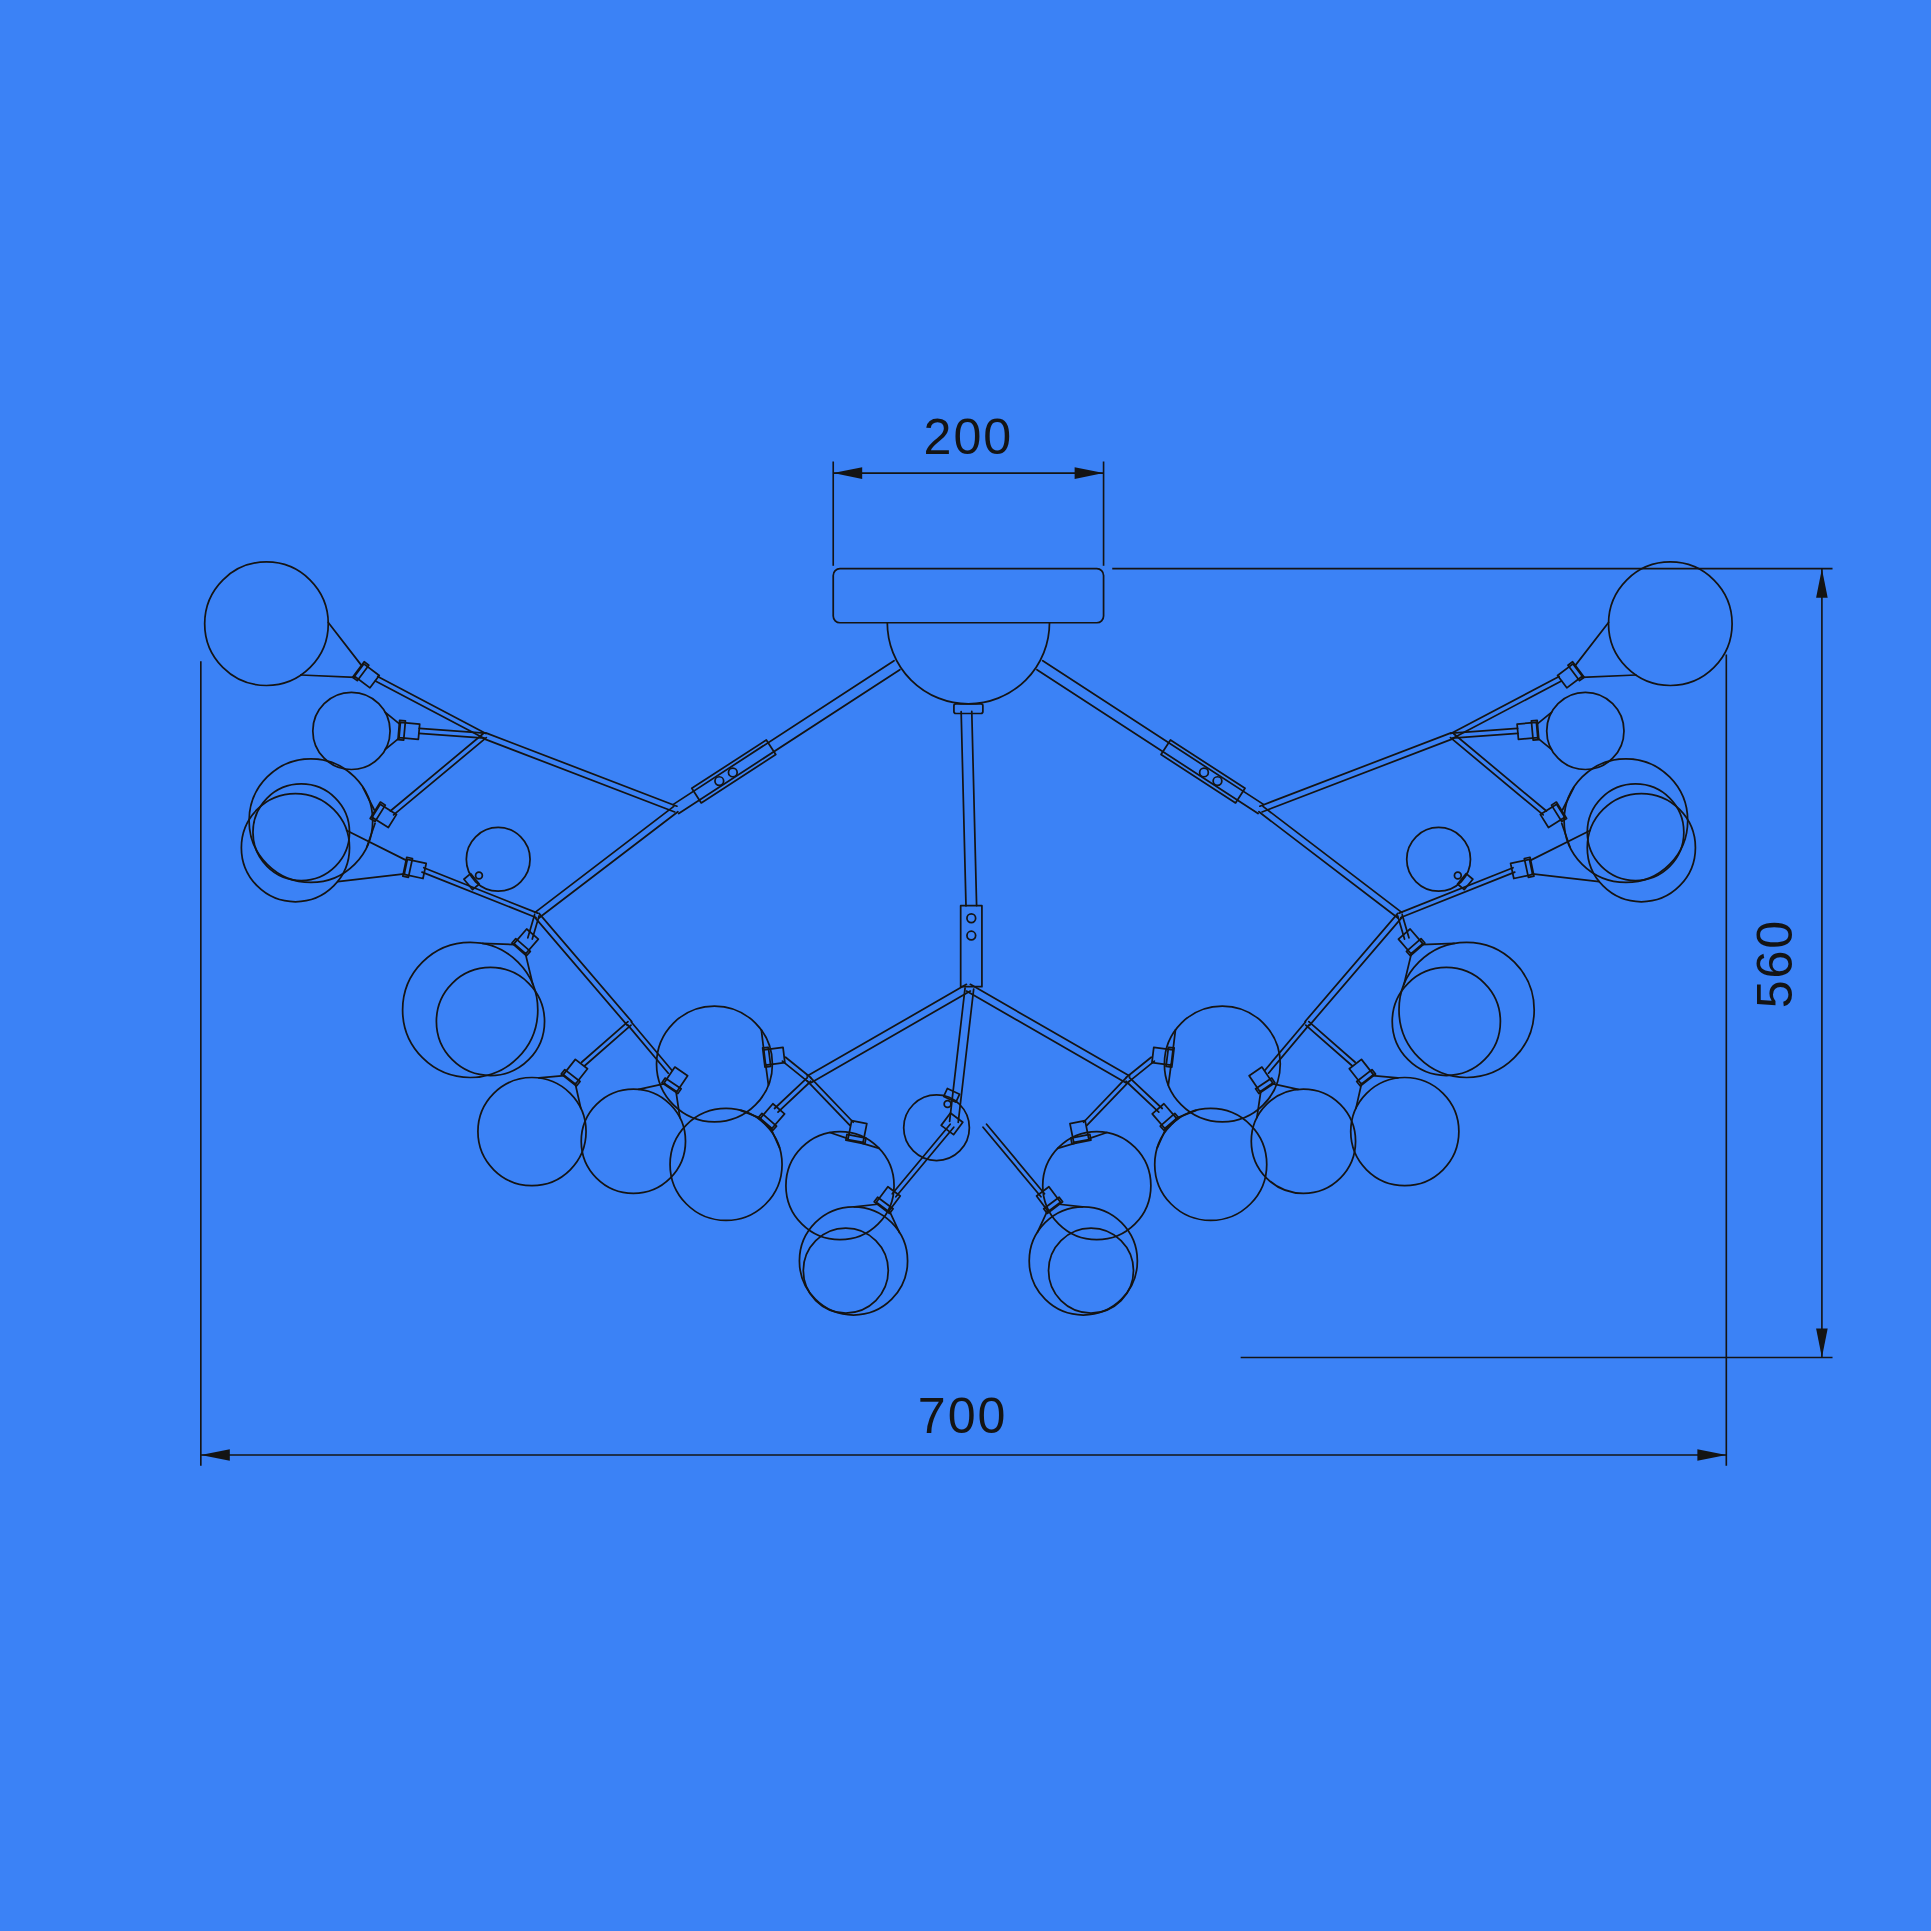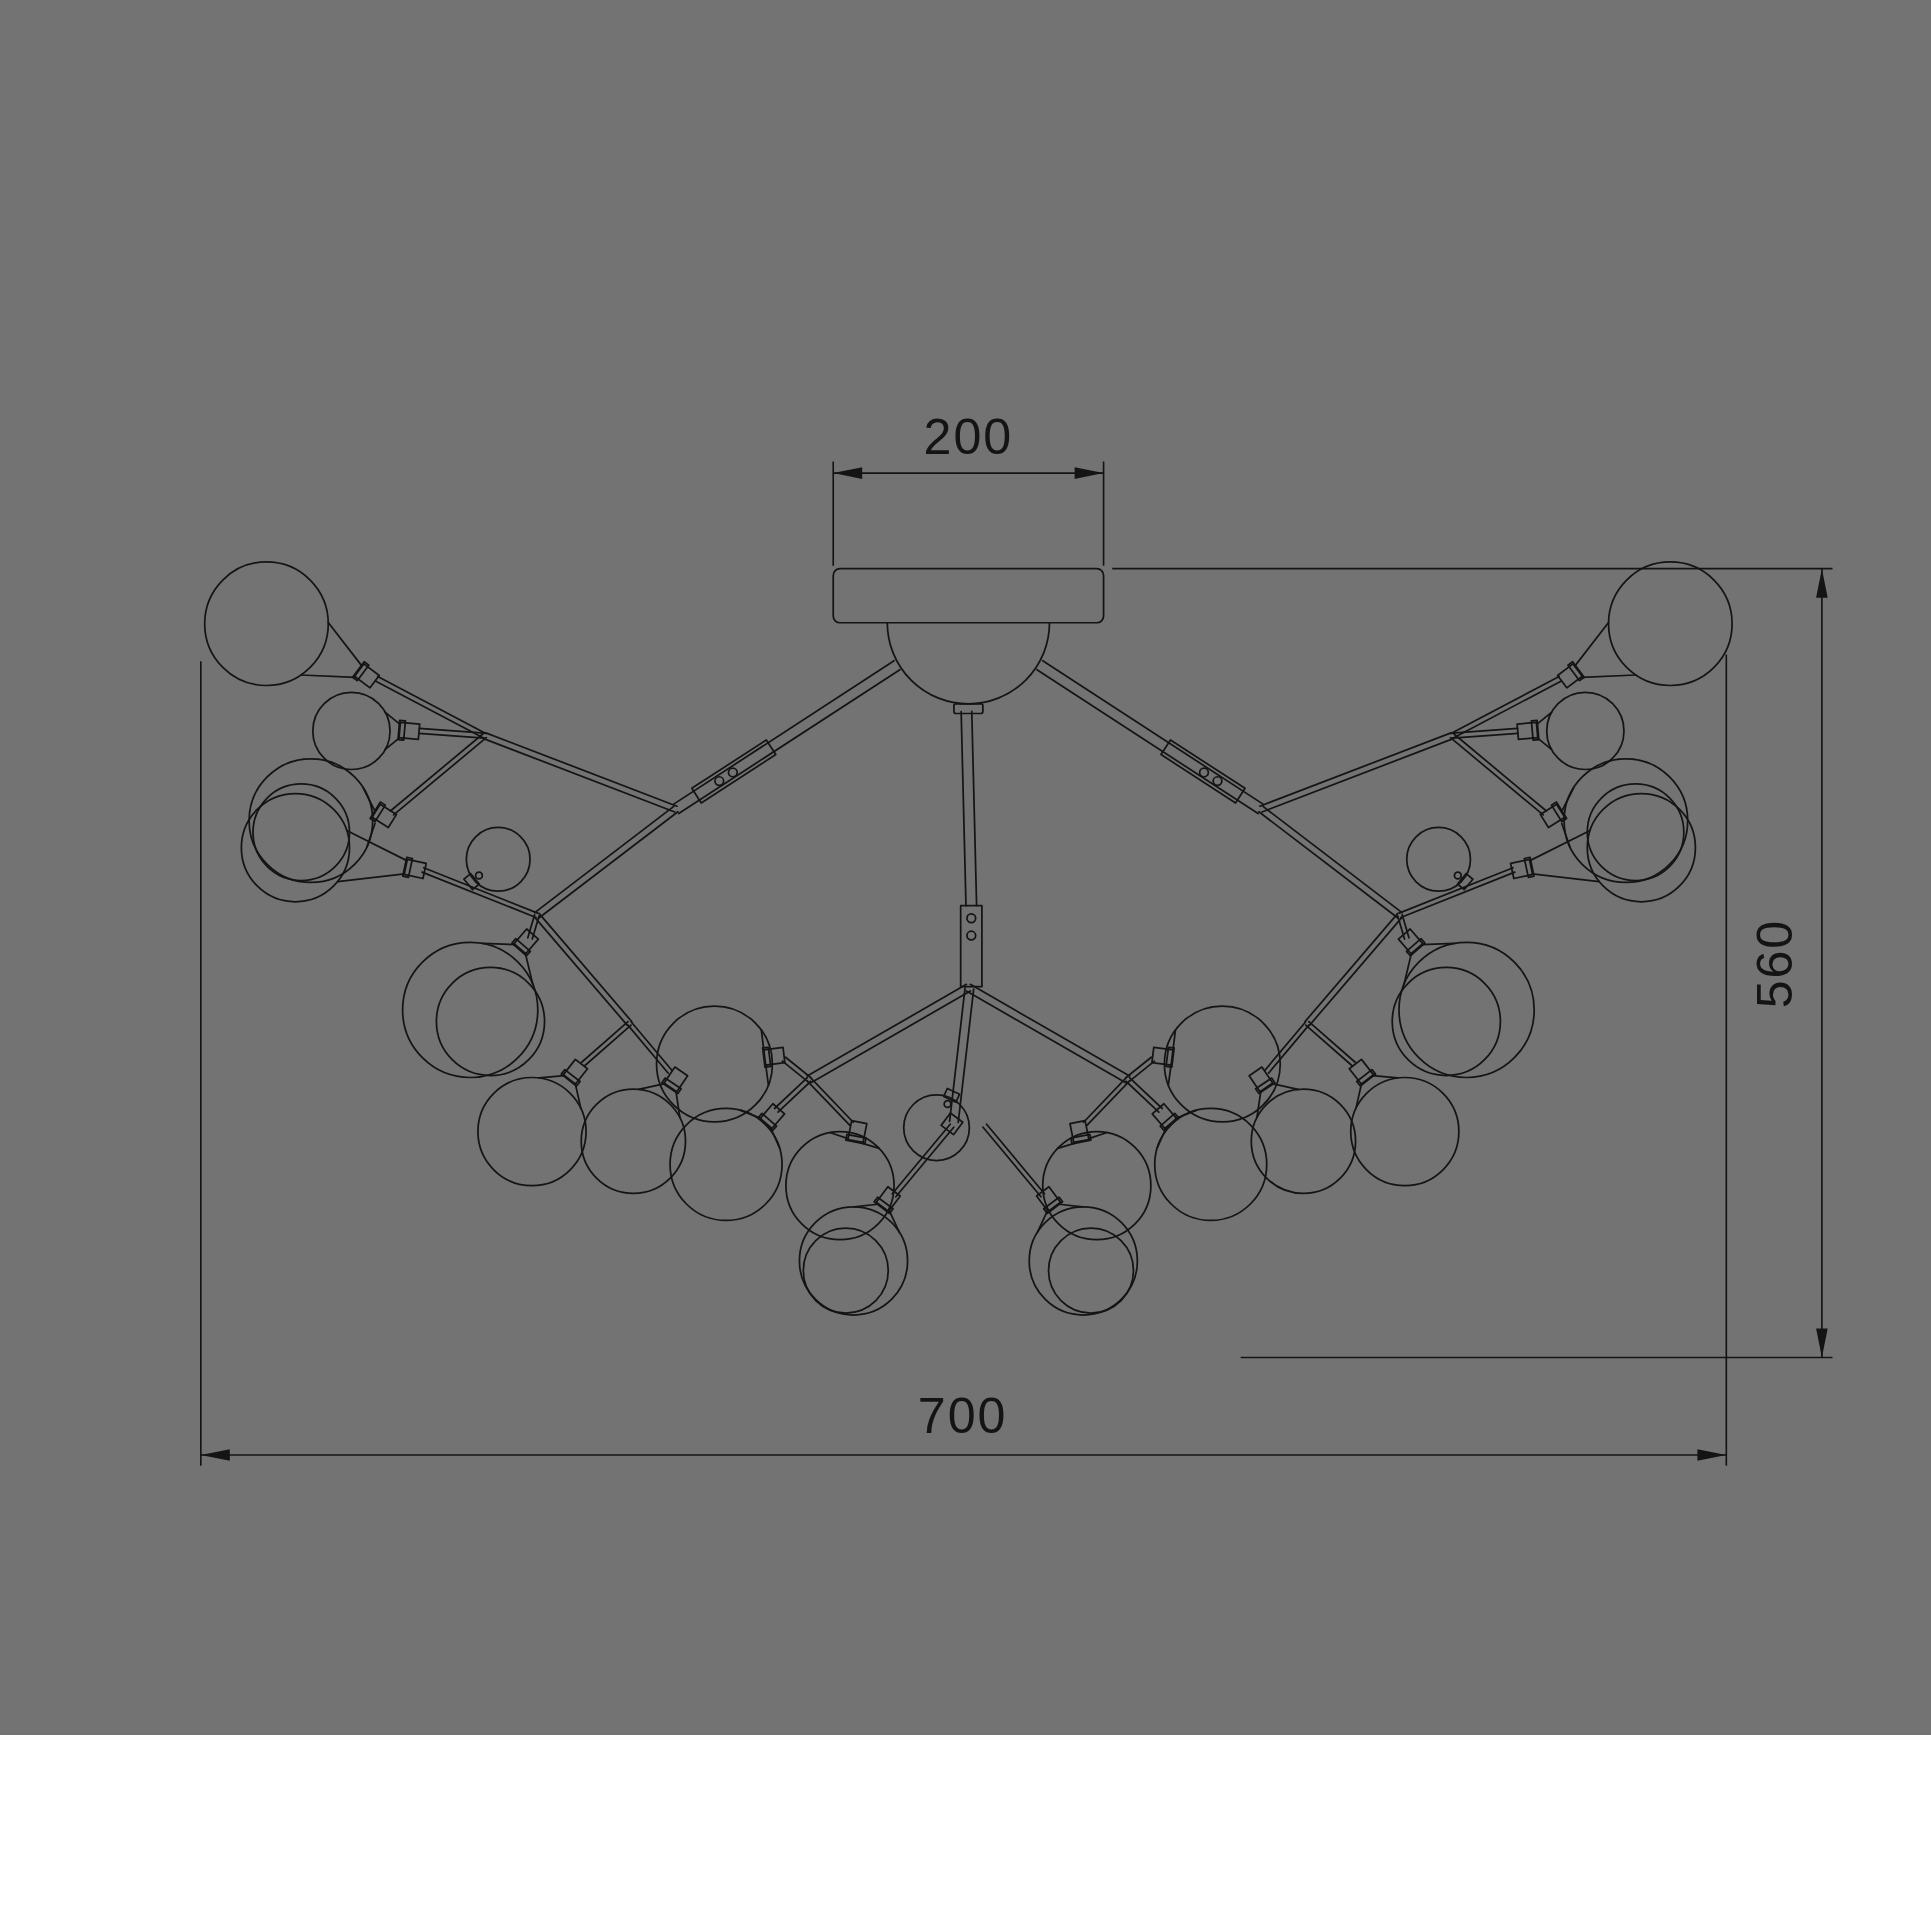--- a/index.html
+++ b/index.html
@@ -1,16 +1,16 @@
 <!DOCTYPE html>
 <html><head>
 <meta charset="utf-8">
 <style>
   html,body{margin:0;padding:0;background:#ffffff;}
-  .page{position:relative;width:1931px;height:1735px;background:#737373;overflow:hidden;}
+  .page{position:relative;width:1931px;height:1931px;background:#3b82f6;overflow:hidden;}
   svg{display:block;}
   text{font-family:"Liberation Sans", sans-serif;fill:#141414;}
   .dim-text{font-size:52px;letter-spacing:2px;}
 </style>
 </head>
 <body>
 
 <div class="page">
 <svg width="1931" height="1931" viewBox="0 0 2000 2000">
 

